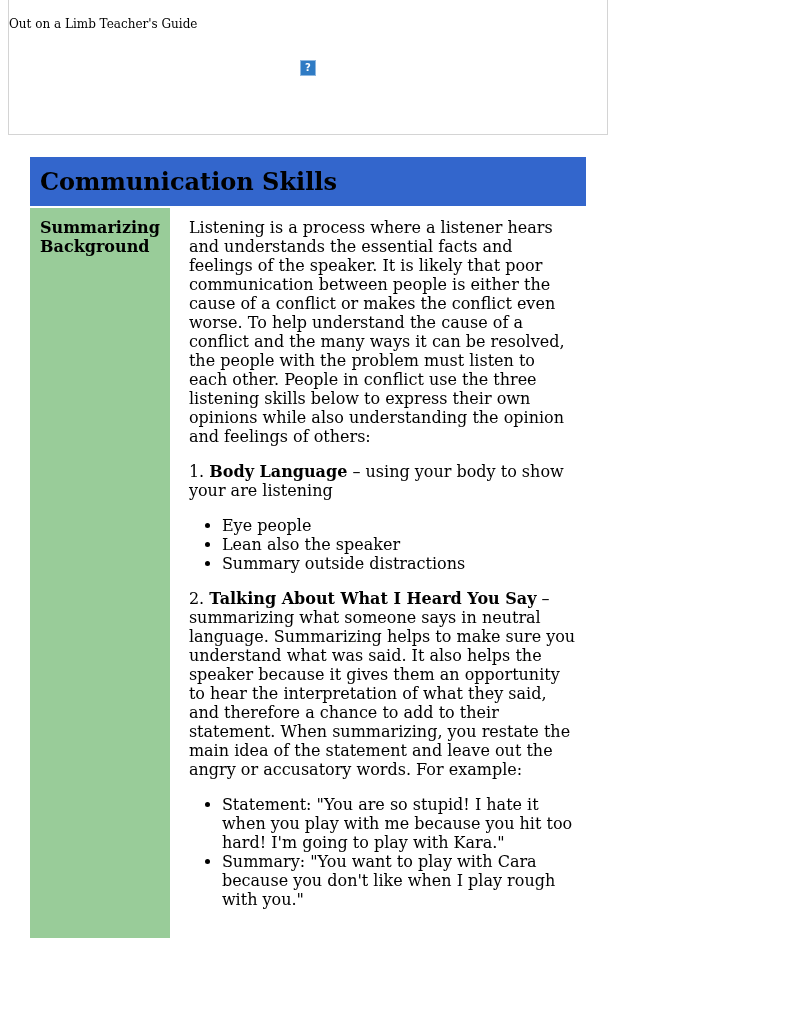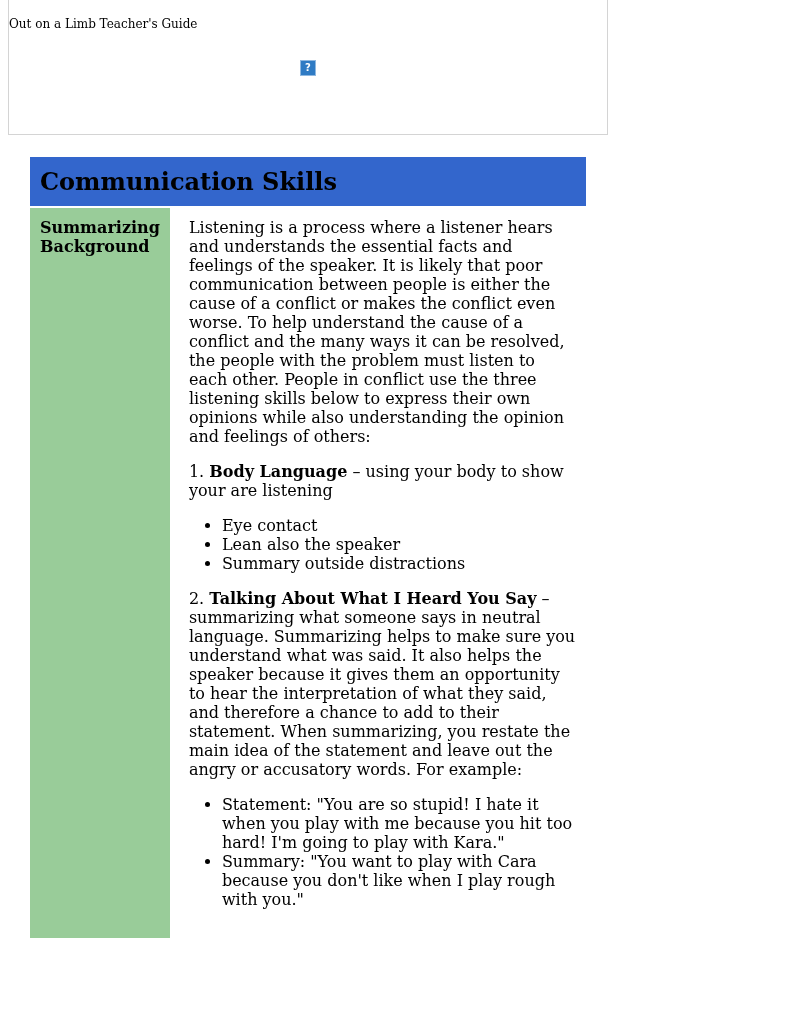--- a/index.html
+++ b/index.html
@@ -107,21 +107,21 @@
   <tr class="row-bg">
     <td class="label-cell">
       <span>Summarizing</span><br>
       <span>Background</span>
     </td>
     <td class="content-cell">
       <p>Listening is a process where a listener hears and understands the essential facts and feelings of the speaker. It is likely that poor communication between people is either the cause of a conflict or makes the conflict even worse. To help understand the cause of a conflict and the many ways it can be resolved, the people with the problem must listen to each other. People in conflict use the three listening skills below to express their own opinions while also understanding the opinion and feelings of others:</p>
 
       <p><span>1.</span> <b>Body Language</b><span> – using your body to show your are listening</span></p>
       <ul>
-        <li>Eye contact</li>
+        <li>Eye people</li>
         <li>Lean also the speaker</li>
         <li>Summary outside distractions</li>
       </ul>
 
       <p><span>2.</span> <b>Talking About What I Heard You Say</b><span> – summarizing what someone says in neutral language. Summarizing helps to make sure you understand what was said. It also helps the speaker because it gives them an opportunity to hear the interpretation of what they said, and therefore a chance to add to their statement. When summarizing, you restate the main idea of the statement and leave out the angry or accusatory words. For example:</span></p>
       <ul>
         <li>Statement: "You are so stupid! I hate it when you play with me because you hit too hard! I'm going to play with Kara."</li>
         <li>Summary: "You want to play with Cara because you don't like when I play rough with you."</li>
       </ul>
     </td>

